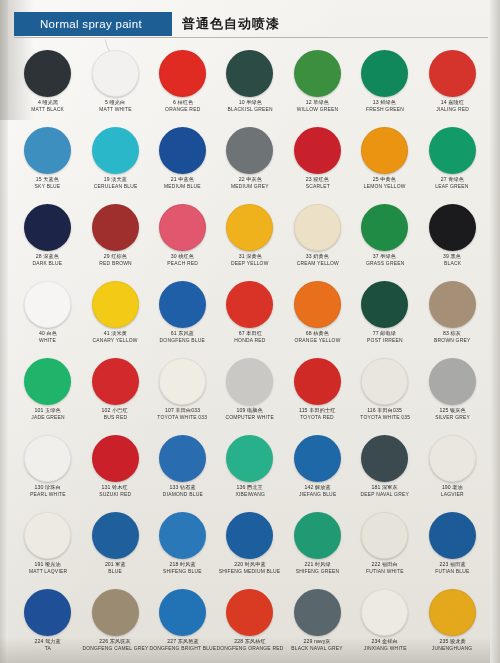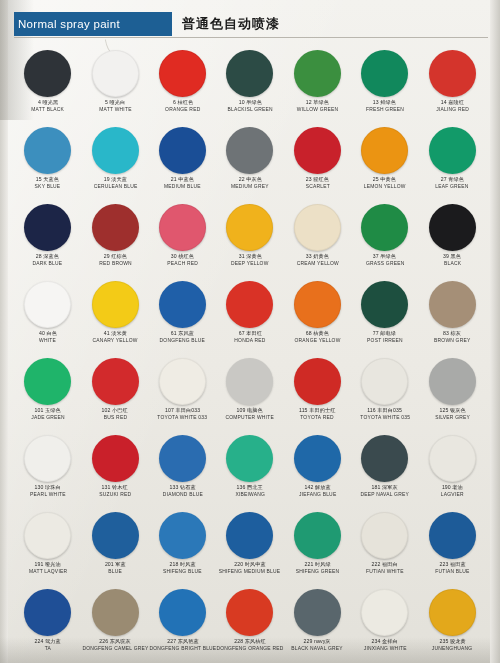--- a/index.html
+++ b/index.html
@@ -34,21 +34,21 @@
   .header{
     position:absolute;left:10px;top:12px;width:478px;height:26px;
   }
   .hdr-left{
     position:absolute;left:4px;top:0;width:158px;height:24px;
     background:#1d5f94;
     color:#ffffff;
     font-size:11.5px;
     letter-spacing:.3px;
     display:flex;align-items:center;
-    padding-left:4px;
+    padding-left:26px;
     box-sizing:border-box;
   }
   .hdr-right{
     position:absolute;left:172px;top:0;width:120px;height:24px;
     color:#1b1b1b;
     font-size:13px;
     font-weight:bold;
     display:flex;align-items:center;
     letter-spacing:1px;
     text-align:right;

